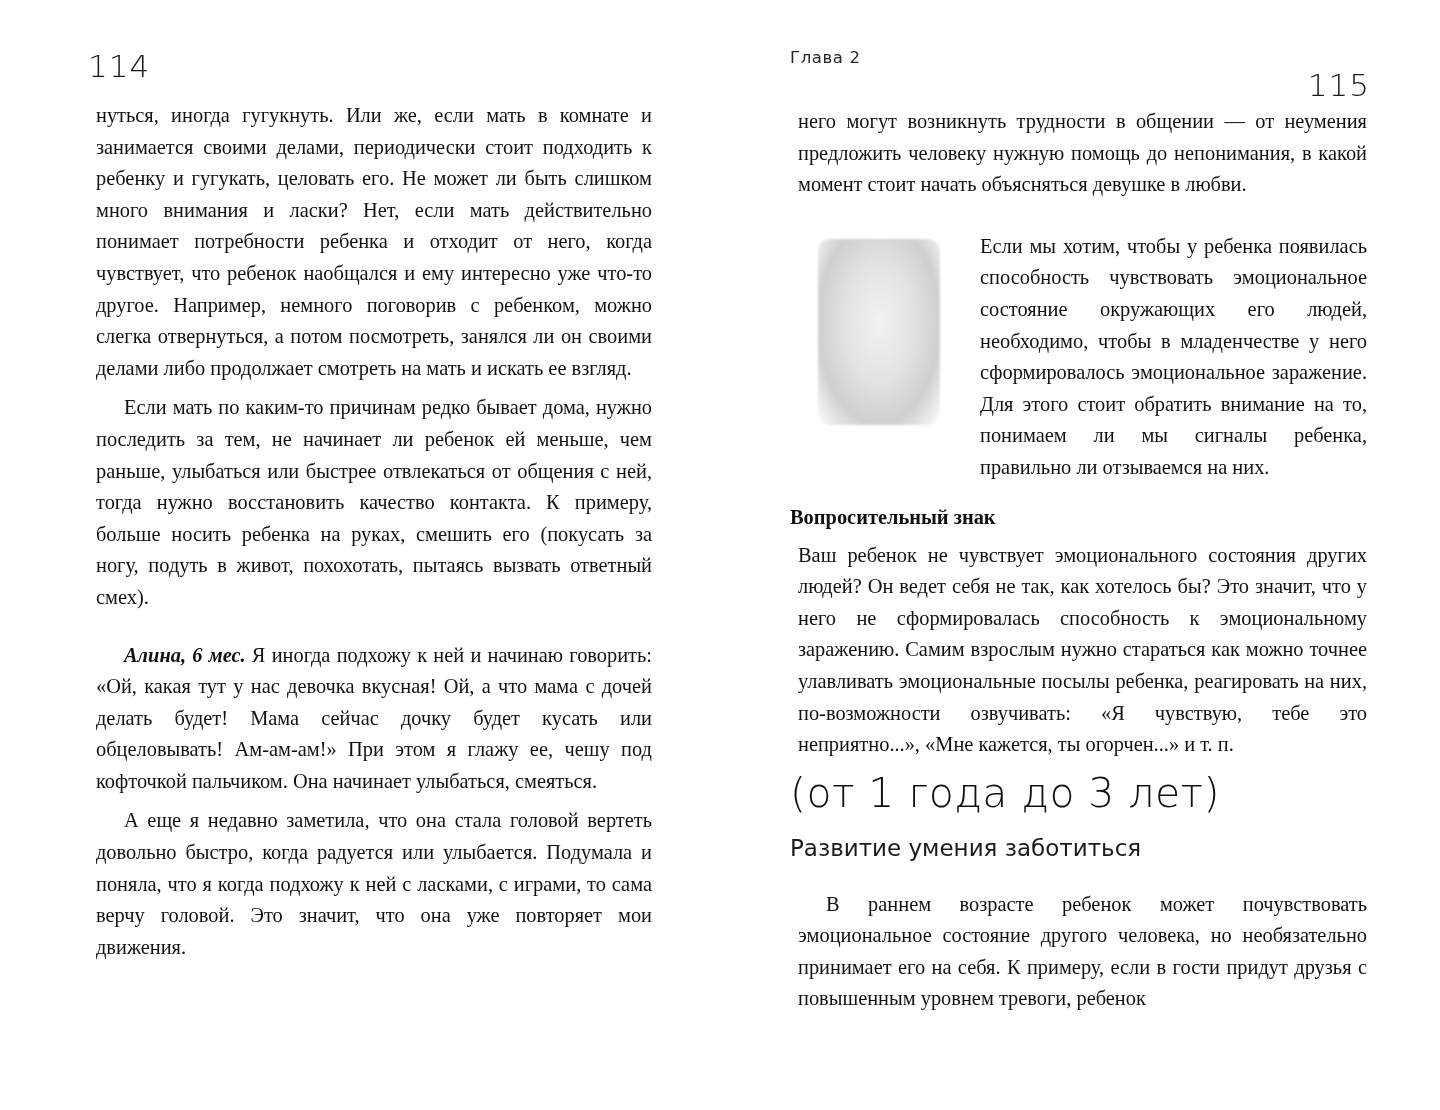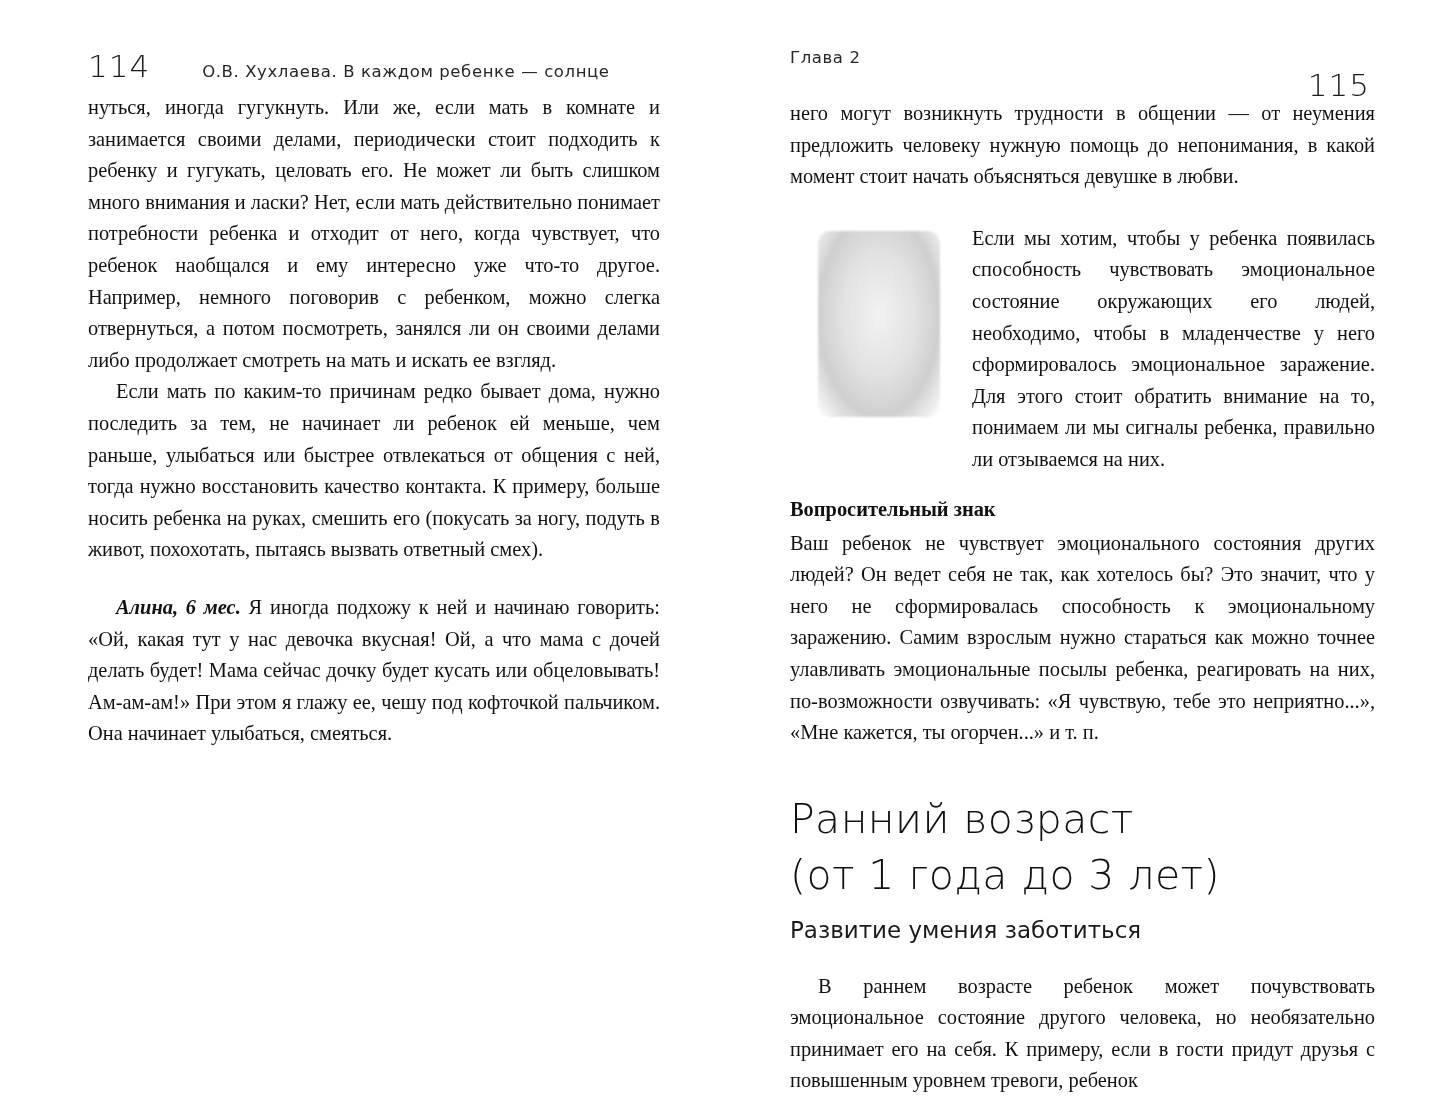--- a/index.html
+++ b/index.html
@@ -83,21 +83,21 @@
     top: 92px;
     width: 572px;
   }
   .col-right {
     left: 70px;
     top: 98px;
     width: 585px;
   }
 
   p {
-    margin: 0;
+    margin: 8px;
   }
   p.indent { text-indent: 28px; }
   p.gap-before { margin-top: 26px; }
 
   .italic-lead {
     font-style: italic;
     font-weight: bold;
   }
 
   
@@ -171,29 +171,29 @@
 </style>
 </head>
 <body>
 
 <div class="spread">
 
   <div class="page page-left">
 
     <div class="runhead runhead-left">
       <span class="folio">114</span>
-      <span class="runtitle">О.В. Хухлаева. В каждом ребенке — солнце</span>
     </div>
 
     <div class="column col-left">
       <p>нуться, иногда гугукнуть. Или же, если мать в комнате и занимается своими делами,  периодически стоит подходить к ребенку и гугукать, целовать его. Не может ли быть слишком много внимания и ласки? Нет, если мать действительно понимает потребности ребенка и отходит от него, когда чувствует, что ребенок наобщался и ему интересно уже что-то другое. Например, немного поговорив с ребенком, можно слегка отвернуться, а потом посмотреть, занялся ли он своими делами либо продолжает смотреть на мать и искать ее взгляд.</p>
       <p class="indent">Если мать по каким-то причинам редко бывает дома, нужно последить за тем, не начинает ли ребенок ей меньше, чем раньше, улыбаться или быстрее отвлекаться от общения с ней, тогда нужно восстановить качество контакта. К примеру, больше носить ребенка на руках, смешить его (покусать за ногу, подуть в живот, похохотать, пытаясь вызвать ответный смех).</p>
 
       <p class="gap-before indent"><span class="italic-lead">Алина, 6 мес.</span><span> Я иногда подхожу к ней и начинаю говорить: «Ой, какая тут у нас девочка вкусная! Ой, а что мама с дочей делать будет! Мама сейчас дочку будет кусать или обцеловывать! Ам-ам-ам!» При этом я глажу ее, чешу под кофточкой пальчиком. Она начинает улыбаться, смеяться.</span></p>
 
+      <p class="indent">А еще я недавно заметила, что она стала головой вертеть довольно быстро, когда радуется или улыбается. Подумала и поняла, что я когда подхожу к ней с ласками, с играми, то сама верчу головой. Это значит, что она уже повторяет мои движения.</p>
 
     </div>
   </div>
 
   <div class="page page-right">
 
     <div class="runhead runhead-right">
       <span class="runtitle">Глава 2</span>
       <span class="folio">115</span>
     </div>
@@ -251,21 +251,20 @@
           </div>
         </div>
         <div class="callout-body">
           <p>Если мы хотим, чтобы у ребенка появилась способность чувствовать эмоциональное состояние окружающих его людей, необходимо, чтобы в младенчестве у него сформировалось эмоциональное заражение. Для этого стоит обратить внимание на то, понимаем ли мы сигналы ребенка, правильно ли отзываемся на них.</p>
         </div>
       </div>
 
       <div class="block-title">Вопросительный знак</div>
       <p>Ваш ребенок не чувствует эмоционального состояния других людей? Он ведет себя не так, как хотелось бы? Это значит, что у него не сформировалась способность к эмоциональному заражению. Самим взрослым нужно стараться как можно точнее улавливать эмоциональные посылы ребенка, реагировать на них, по-возможности озвучивать: «Я чувствую, тебе это неприятно...», «Мне кажется, ты огорчен...» и т. п.</p>
 
-      <div class="section-heading">Ранний возраст</div>
       <div class="section-heading" style="margin-top:8px">(от 1 года до 3 лет)</div>
       <div class="section-subheading">Развитие умения заботиться</div>
 
       <p class="after-heading indent">В раннем возрасте ребенок может почувствовать эмоциональное состояние другого человека, но необязательно принимает его на себя. К примеру, если в гости придут друзья с повышенным уровнем тревоги, ребенок</p>
     </div>
   </div>
 
 </div>
 
 </body></html>

